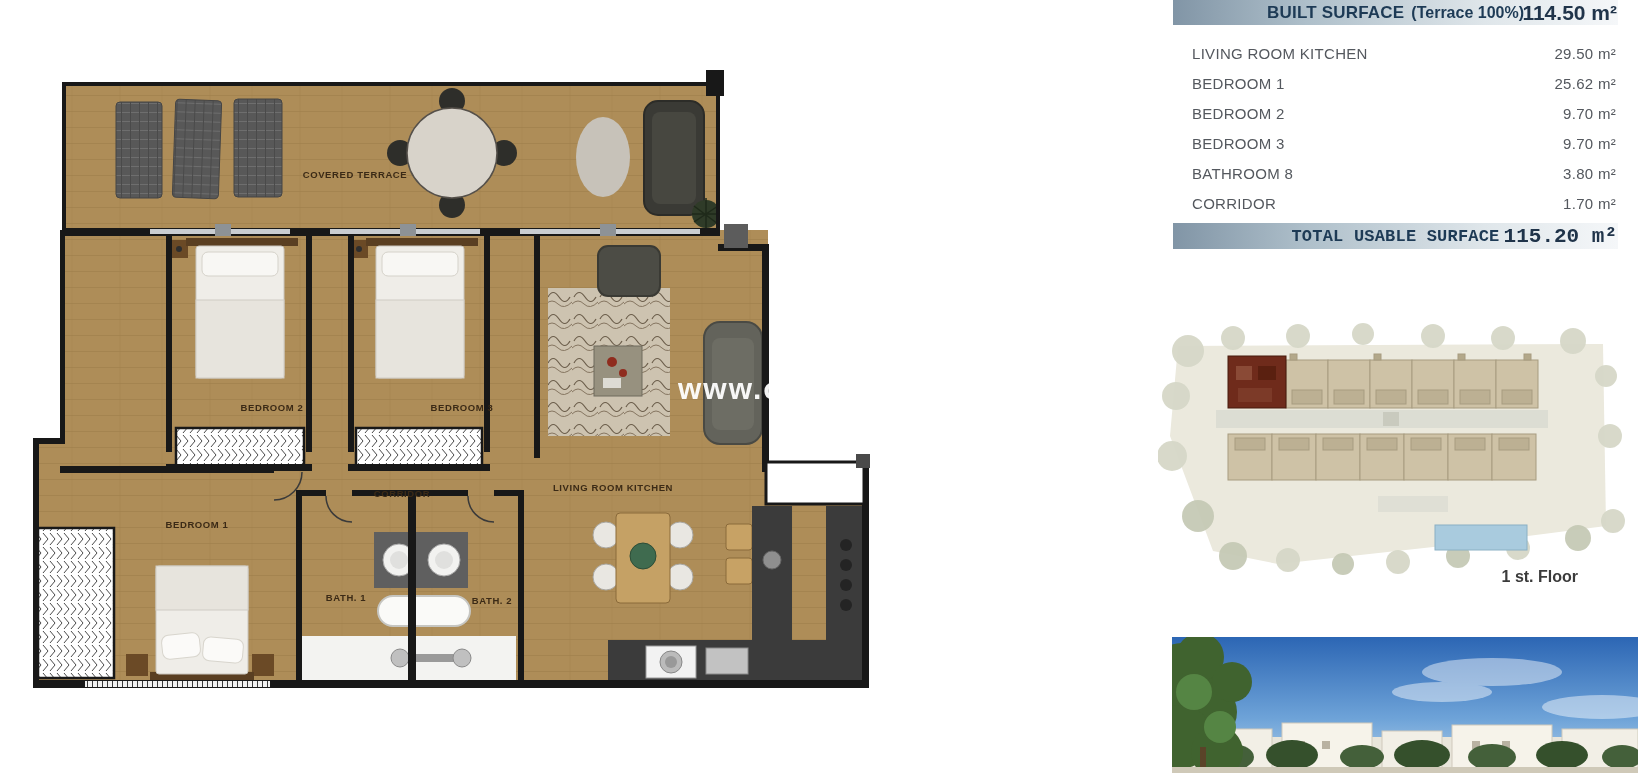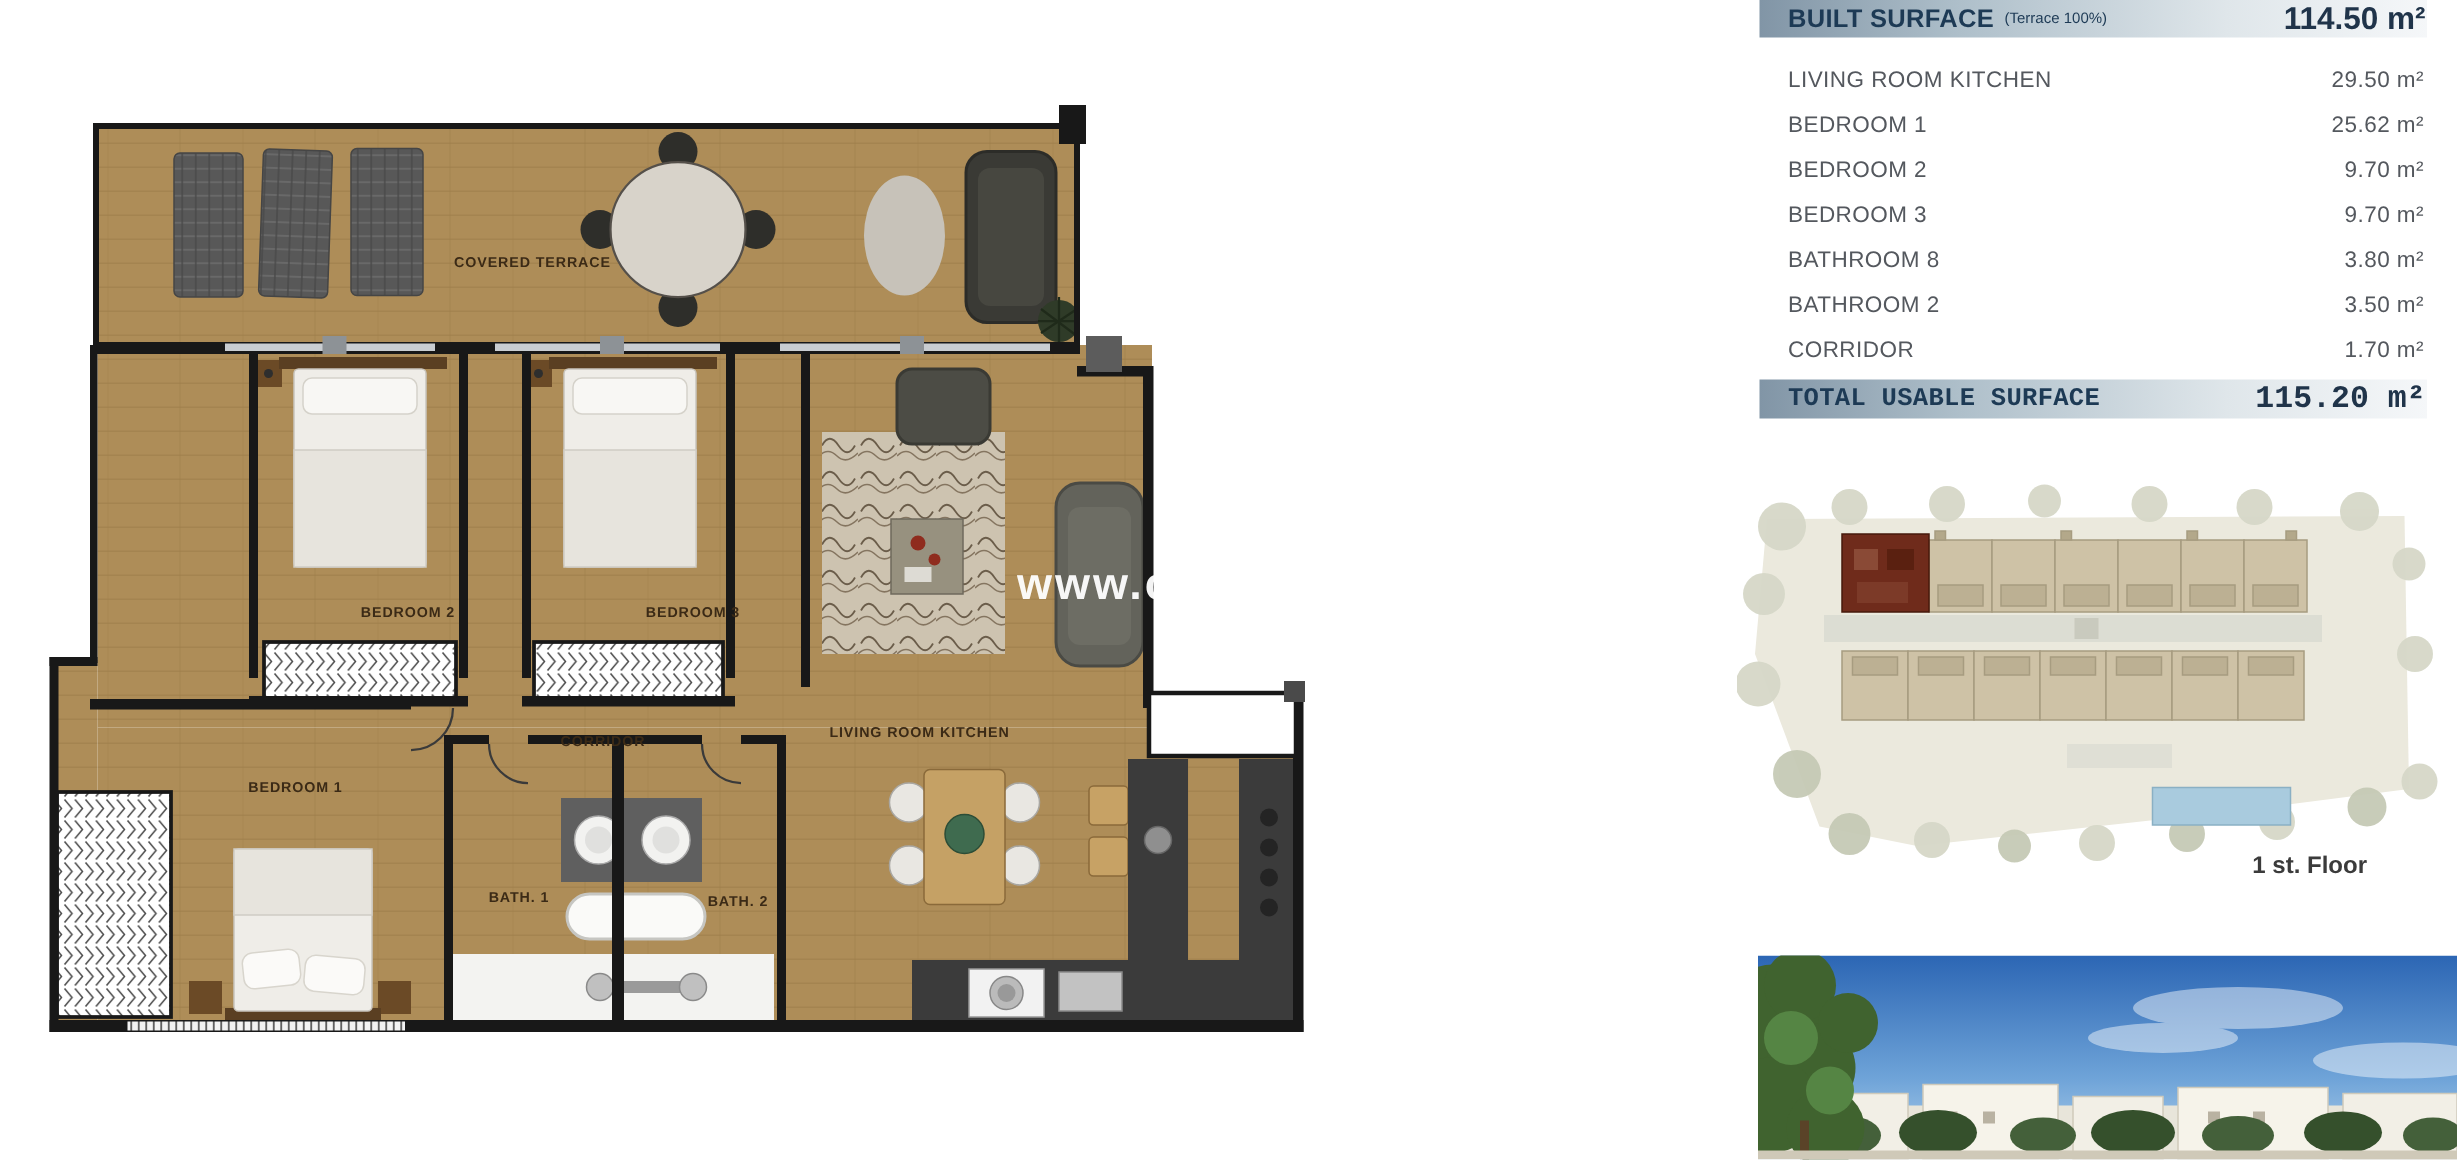--- a/index.html
+++ b/index.html
@@ -1,23 +1,22 @@
 <!DOCTYPE html>
 <html><head>
 <meta charset="utf-8">
 <style>
   html,body{margin:0;padding:0;width:1638px;height:773px;background:#ffffff;overflow:hidden;
     font-family:"Liberation Sans", sans-serif;position:relative;}
   
   .surface-table{position:absolute;left:1173px;top:0;width:445px;}
   .band{position:relative;height:25px;display:flex;align-items:center;box-sizing:border-box;
-    padding-left:19px;
-    background:linear-gradient(90deg,#8195a6 0%,#aebfca 30%,#dfe6ea 70%,#f5f7f9 100%);}
+    background:linear-gradient(90deg,#8195a6 0%,#aebfca 30%,#dfe6ea 70%,#f5f7f9 100%);justify-content:center;}
   .band .band-label{font-weight:bold;font-size:17px;color:#1d3a55;letter-spacing:.2px;white-space:nowrap;}
-  .band .band-note{font-weight:normal;font-size:10px;color:#1d3a55;margin-left:7px;white-space:nowrap;}
+  .band .band-note{font-weight:bold;font-size:16px;color:#1d3a55;margin-left:7px;white-space:nowrap;}
   .band .band-value{position:absolute;right:1px;font-weight:bold;font-size:21px;color:#20344a;}
   .surface-rows{margin-top:13px;}
   .surface-rows .row{position:relative;height:30px;display:flex;align-items:center;
     padding-left:19px;font-size:15px;color:#54585e;letter-spacing:.3px;}
   .surface-rows .row .val{position:absolute;right:2px;}
   .band.total{margin-top:5px;height:26px;font-family:Liberation Mono, monospace;}
   
   #floorplan{position:absolute;left:0;top:0;}
   #siteplan{position:absolute;left:1158px;top:316px;}
   #photo{position:absolute;left:1172px;top:637px;}
@@ -259,24 +258,20 @@
     </div>
     <div class="row">
       <span>BEDROOM 3</span>
       <span class="val">9.70 m²</span>
     </div>
     <div class="row">
       <span>BATHROOM 8</span>
       <span class="val">3.80 m²</span>
     </div>
     <div class="row">
-      <span>BATHROOM 2</span>
-      <span class="val">3.50 m²</span>
-    </div>
-    <div class="row">
       <span>CORRIDOR</span>
       <span class="val">1.70 m²</span>
     </div>
   </div>
   <div class="band total">
     <span class="band-label">TOTAL USABLE SURFACE</span>
     <span class="band-value">115.20 m²</span>
   </div>
 </div>
 

